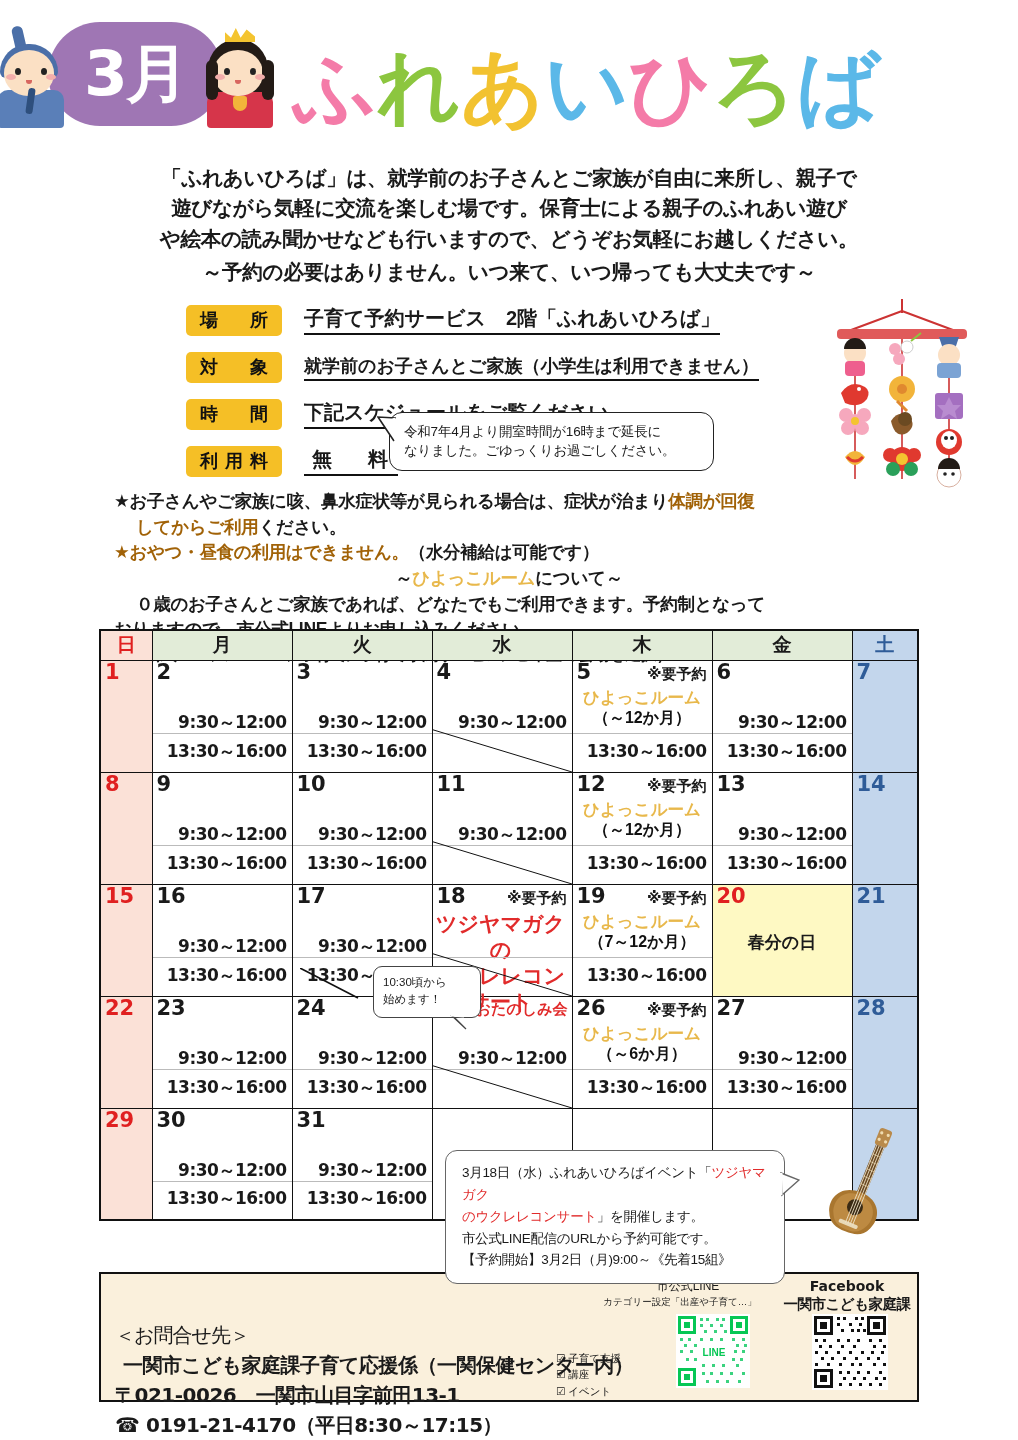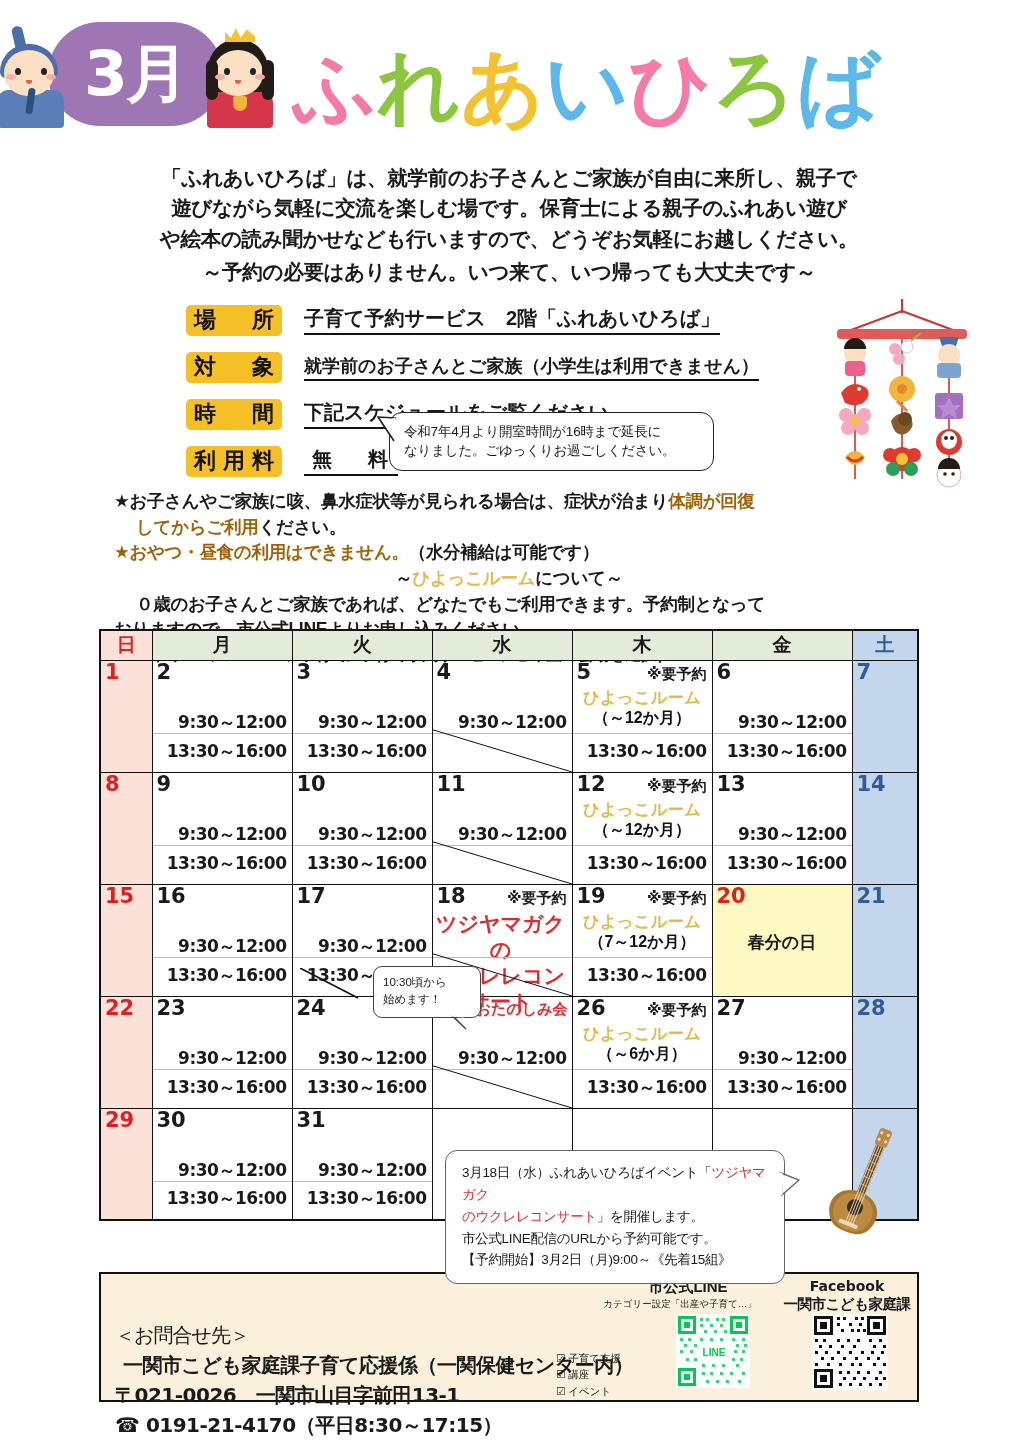--- a/index.html
+++ b/index.html
@@ -64,21 +64,21 @@
   .intro { text-align:center; font-size:20.5px; font-weight:bold; line-height:1.48;
       margin:6px auto 0; width:760px; letter-spacing:-0.3px; }
   .intro p { margin:0; }
   .intro .noresv { margin-top:3px; }
 
   
   .info { position:relative; margin-top:14px; padding-left:186px; }
   .info-row { display:flex; align-items:center; height:38px; margin-bottom:9px; }
   .lbl { width:96px; height:31px; background:#f5bf26; border-radius:5px; flex:none;
       display:flex; align-items:center; justify-content:center;
-      font-size:22px; font-weight:bold; letter-spacing:7px; text-indent:7px; color:#111; }
+      font-size:18px; font-weight:bold; letter-spacing:7px; text-indent:7px; color:#111; }
   .val { margin-left:22px; font-size:20px; font-weight:bold;
       border-bottom:2px solid #111; padding-bottom:1px; letter-spacing:0px; }
   .val.small { font-size:18px; }
   .val.free { border-bottom:2px solid #111; letter-spacing:8px; text-indent:8px; padding-right:2px;}
 
   
   .bubble-top { position:absolute; left:389px; top:111px; width:325px; padding:9px 12px 9px 14px;
       border:1.6px solid #222; border-radius:13px; background:#fff; font-size:13.5px;
       line-height:1.42; letter-spacing:-0.2px; }
   .bubble-top .tail { position:absolute; left:-13px; top:3px; width:20px; height:26px; }
@@ -152,21 +152,21 @@
   .foot-left { position:absolute; left:14px; top:6px; }
   .foot-left .ttl { font-size:20px; font-weight:normal; letter-spacing:-1px;margin-top:42px; }
   .foot-left .ln { font-size:20px; font-weight:bold; letter-spacing:-0.5px; margin-top:3px;
       font-family:"DejaVu Sans","Liberation Sans",sans-serif; }
   .foot-left .ln.ind { padding-left:8px; }
 
   .chk { position:absolute; left:455px; top:76px; font-size:10.5px; line-height:1.55; }
   .chk div { white-space:nowrap; }
 
   .qr-line { position:absolute; left:522px; top:4px; width:130px; text-align:center; }
-  .qr-line .h { font-size:15px; font-weight:bold; }
+  .qr-line .h { font-size:12px; font-weight:normal; }
   .qr-line .sub { font-size:9.5px; margin-top:1px; white-space:nowrap;
       position:relative; left:-48px; width:210px; }
   .qr-fb { position:absolute; left:676px; top:4px; width:140px; text-align:center; }
   .qr-fb .h { font-size:14px; font-weight:bold; font-family:"DejaVu Sans",sans-serif; }
   .qr-fb .sub { font-size:14.5px; font-weight:bold; margin-top:1px; letter-spacing:-0.5px; white-space:nowrap;}
   .qrbox { position:absolute; }
 </style>
 </head>
 <body>
 

